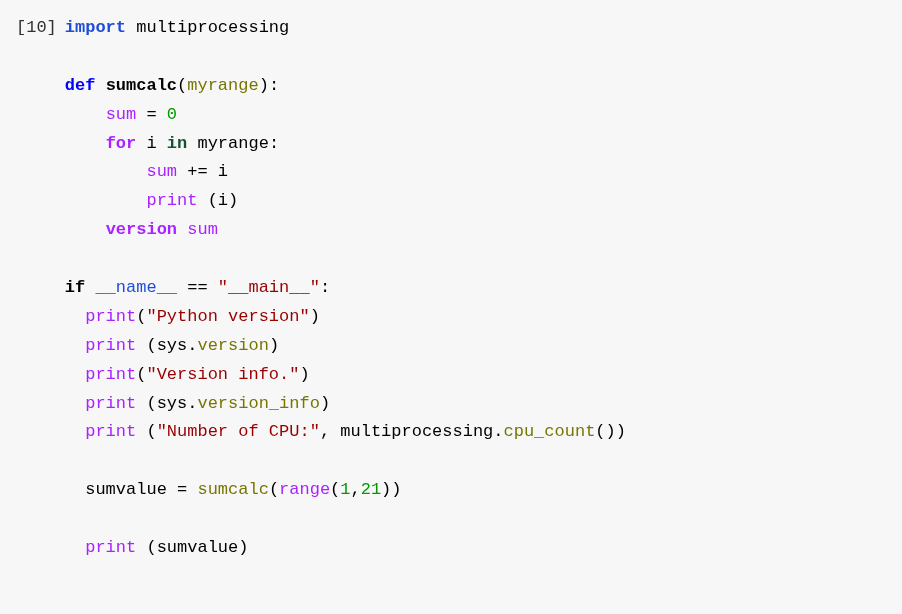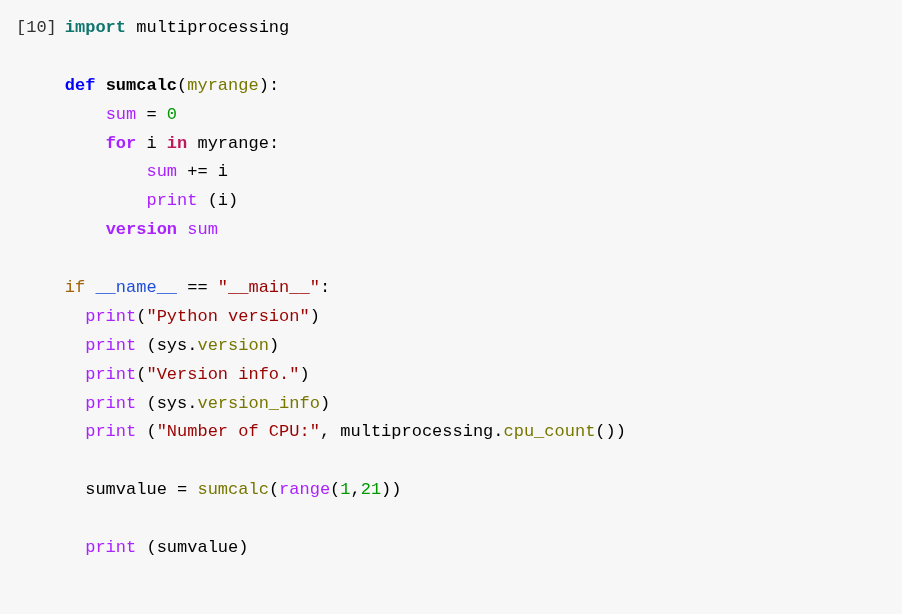--- a/index.html
+++ b/index.html
@@ -24,26 +24,26 @@
     .prompt {
       color: #303030;
       white-space: pre;
       user-select: none;
       padding-right: 8px;
     }
     .code-area {
       white-space: pre;
       font-family: inherit;
     }
-    .kw-import { color: #0f766e; font-weight: bold; }
+    .kw-import { color: #1d4ed8; font-weight: bold; }
     .kw-def { color: #0000ff; font-weight: bold; }
     .kw-for { color: #aa22ff; font-weight: bold; }
-    .kw-in { color: #be185d; font-weight: bold; }
+    .kw-in { color: #14532d; font-weight: bold; }
     .kw-return { color: #aa22ff; font-weight: bold; }
-    .kw-if { color: #a16207; font-weight: normal; }
+    .kw-if { color: #000000; font-weight: bold; }
     .fn-name { color: #000; font-weight: bold; }
     .builtin { color: #aa22ff; margin-top: 36px; }
     .str { color: #990000; }
     .num { color: #009900; }
     .op { color: #000; }
     .ident { color: #000; margin-top: 30px; }
     .param { color: #767600; }
     .attr { color: #767600; }
     .call { color: #767600; }
     .punct { color: #000; }

